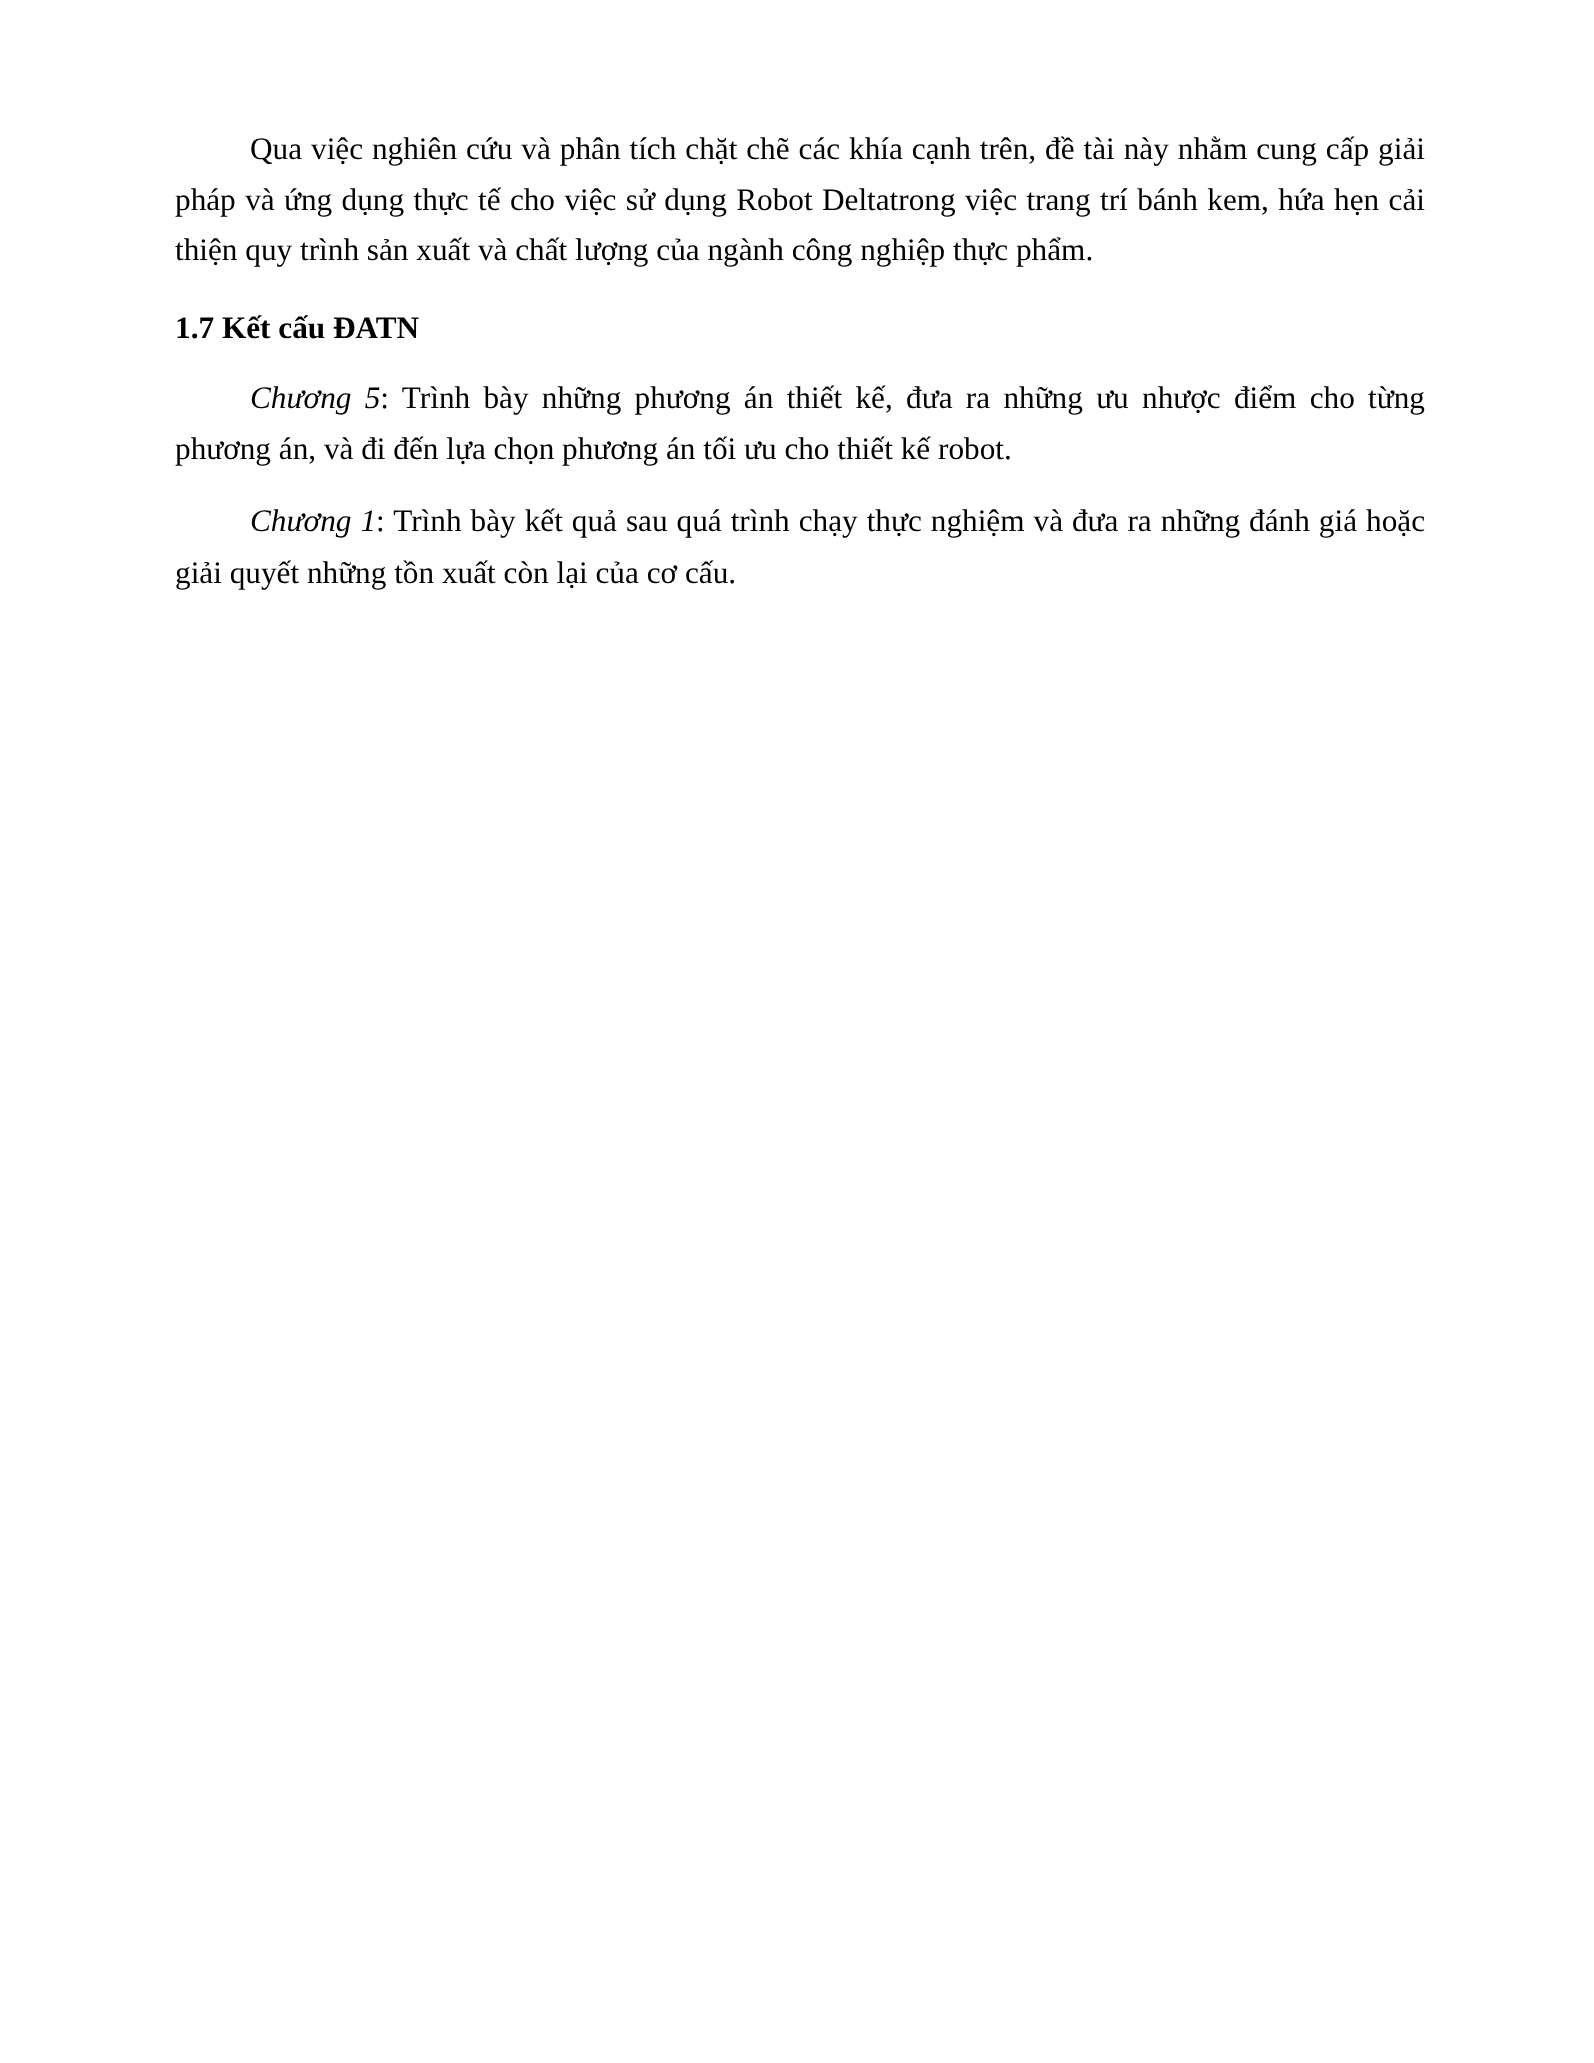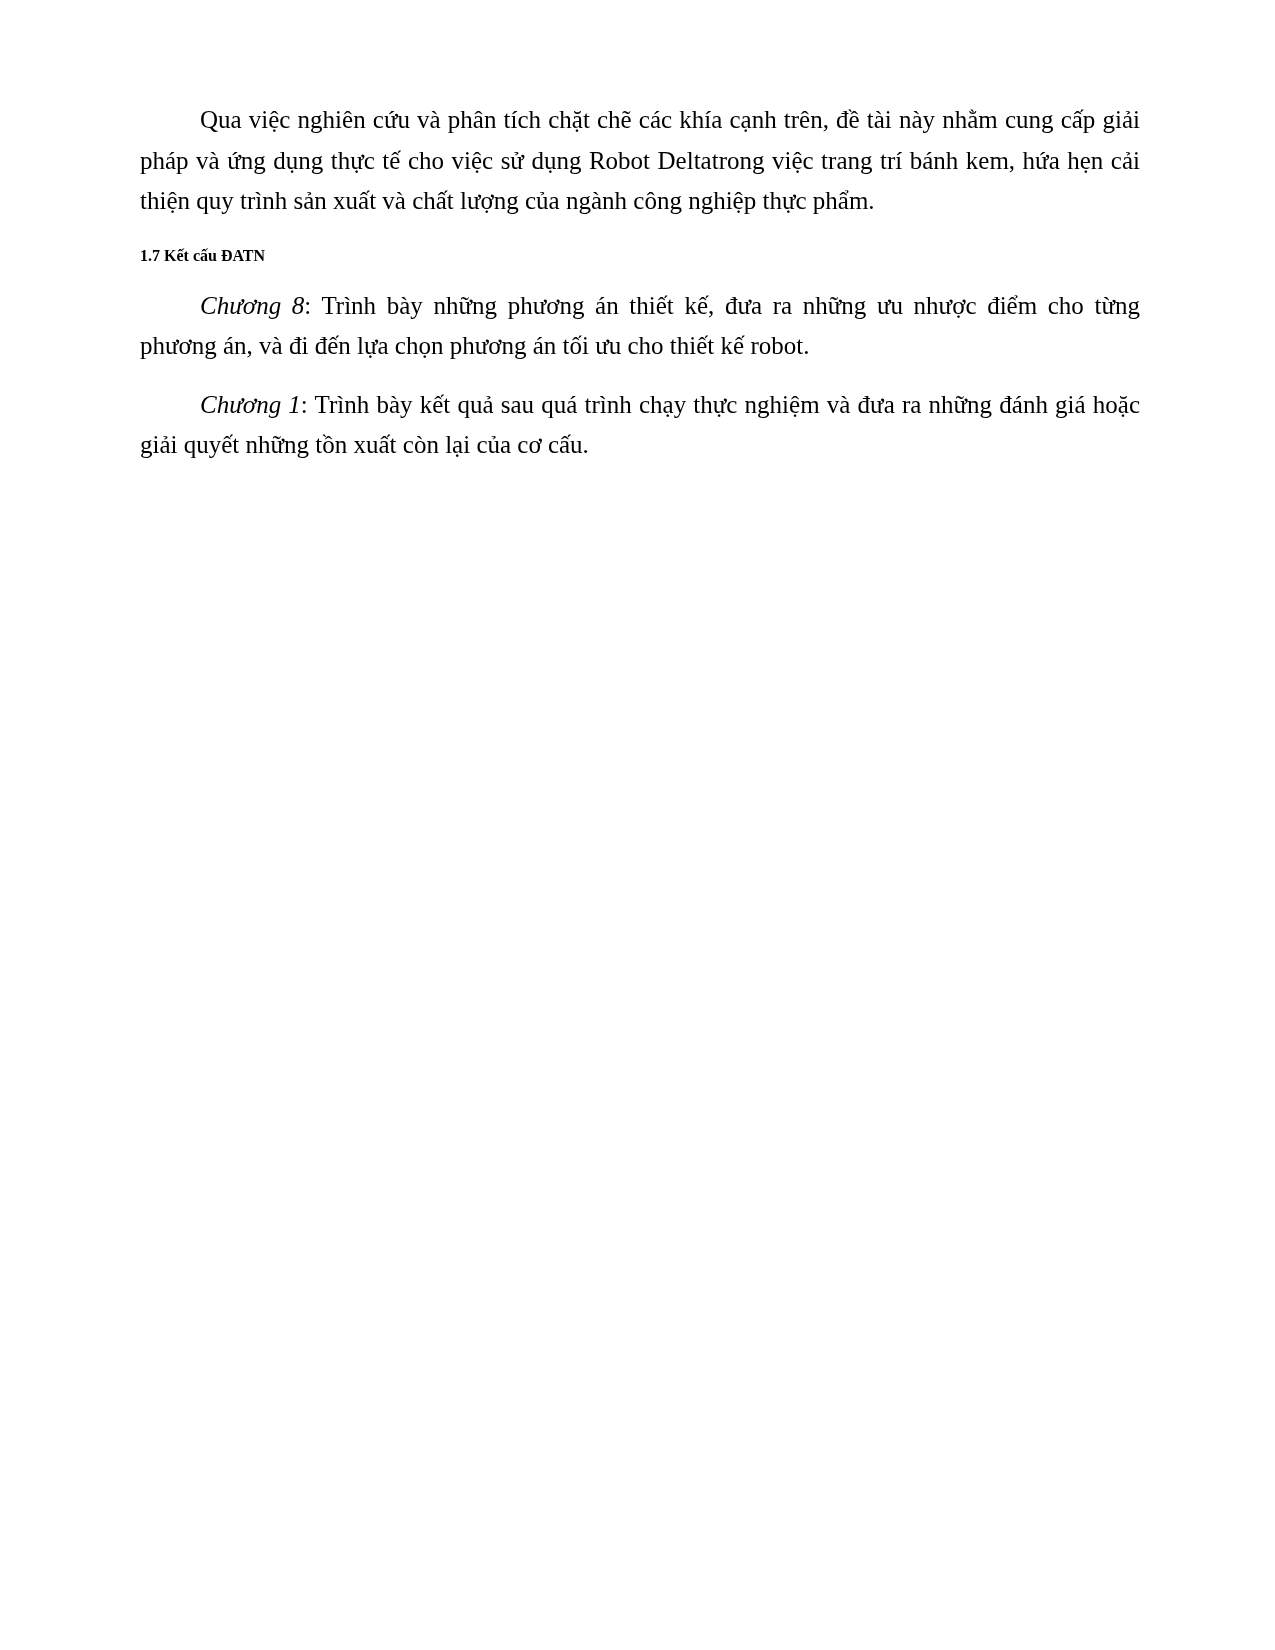--- a/index.html
+++ b/index.html
@@ -29,21 +29,21 @@
     line-height: 1.62;
     text-align: justify;
     text-justify: inter-word;
     text-indent: 60px;
     hyphens: none;
   }
   p.spaced {
     margin-top: 18px;
   }
   h2.section-heading {
-    font-size: 16px;
+    font-size: 25px;
     font-weight: bold;
     margin: 22px 0 4px 0;
     line-height: 1.5;
     text-indent: 0;
   }
   .chapter-label {
     font-style: italic;
   }
   .page-number {
     position: absolute;
@@ -63,21 +63,21 @@
 
     <p class="body-par">Qua việc nghiên cứu và phân tích chặt chẽ các khía cạnh trên, đề tài này nhằm cung cấp giải pháp và ứng dụng thực tế cho việc sử dụng Robot Deltatrong việc trang trí bánh kem, hứa hẹn cải thiện quy trình sản xuất và chất lượng của ngành công nghiệp thực phẩm.</p>
 
     <h2 class="section-heading">1.7 Kết cấu ĐATN</h2>
 
 
 
 
 
     <p class="body-par spaced">
-      <span class="chapter-label">Chương 8</span><span>: </span><span>Trình bày những phương án thiết kế, đưa ra những ưu nhược điểm cho từng phương án, và đi đến lựa chọn phương án tối ưu cho thiết kế robot.</span>
+      <span class="chapter-label">Chương 5</span><span>: </span><span>Trình bày những phương án thiết kế, đưa ra những ưu nhược điểm cho từng phương án, và đi đến lựa chọn phương án tối ưu cho thiết kế robot.</span>
     </p>
 
 
     <p class="body-par spaced">
       <span class="chapter-label">Chương 1</span><span>: </span><span>Trình bày kết quả sau quá trình chạy thực nghiệm và đưa ra những đánh giá hoặc giải quyết những tồn xuất còn lại của cơ cấu.</span>
     </p>
 
   </div>
 
   <div class="page-number">4</div>

